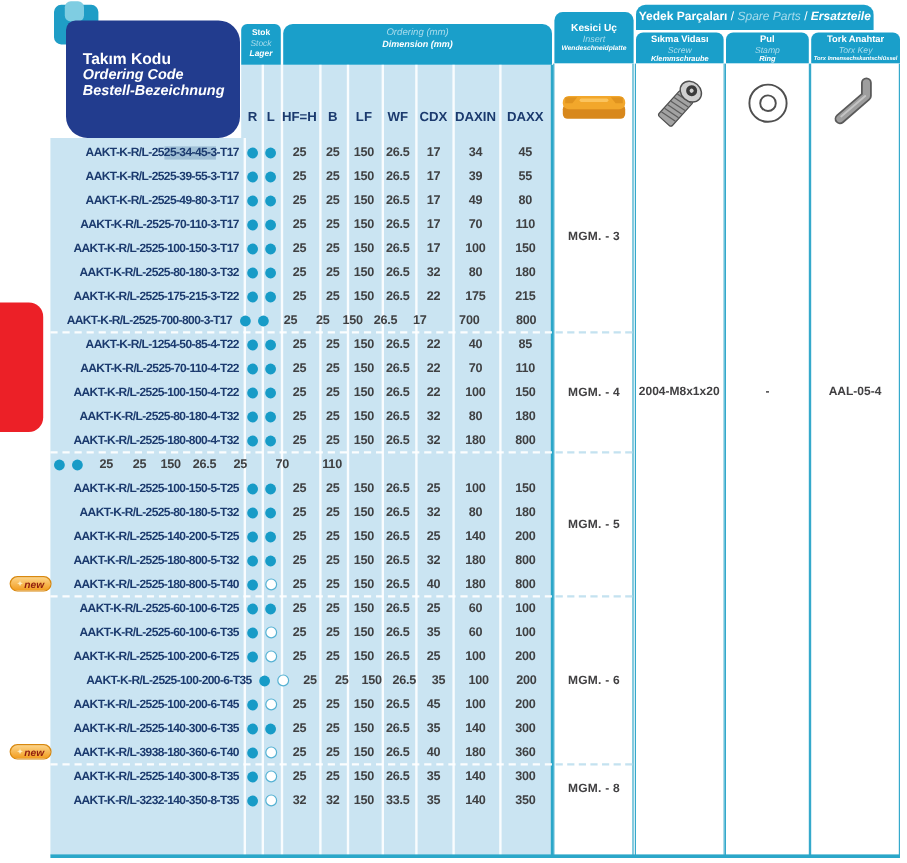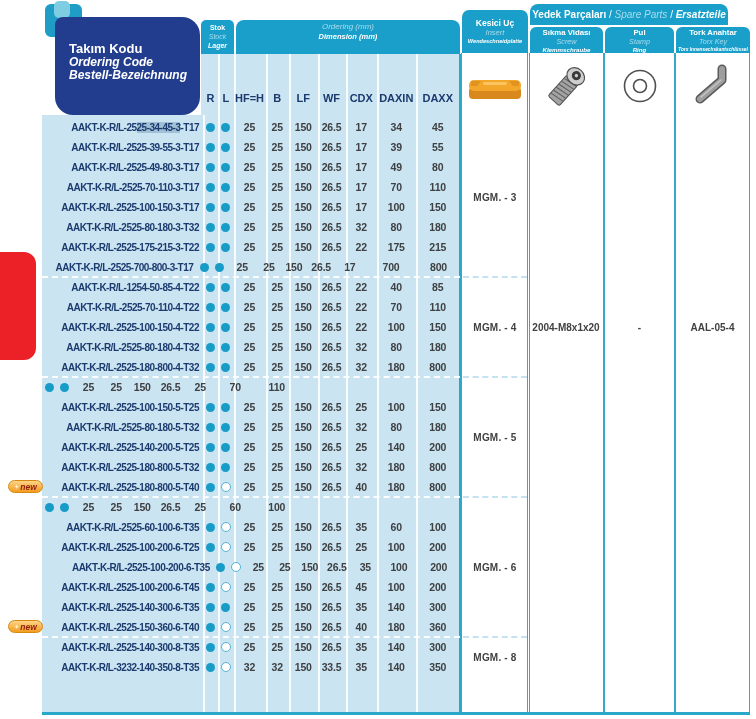--- a/index.html
+++ b/index.html
@@ -514,20 +514,21 @@
         <div class="cell num-cell" style="width: 28px;">26.5</div>
         <div class="cell num-cell" style="width: 31.5px;">40</div>
         <div class="cell num-cell" style="width: 38.5px;">180</div>
         <div class="cell num-cell" style="width: 44.5px;">800</div>
         <div class="new-badge">
           <span class="star">✦</span>
           <span>new</span>
         </div>
       </div>
       <div class="trow">
+        <div class="cell code-cell" style="width: 161px;">AAKT-K-R/L-2525-60-100-6-T25</div>
         <div class="cell" style="width: 15px;">
           <span class="dot filled"></span>
         </div>
         <div class="cell" style="width: 15.5px;">
           <span class="dot filled"></span>
         </div>
         <div class="cell num-cell" style="width: 32px;">25</div>
         <div class="cell num-cell" style="width: 23.5px;">25</div>
         <div class="cell num-cell" style="width: 28.5px;">150</div>
         <div class="cell num-cell" style="width: 28px;">26.5</div>
@@ -609,21 +610,21 @@
         </div>
         <div class="cell num-cell" style="width: 32px;">25</div>
         <div class="cell num-cell" style="width: 23.5px;">25</div>
         <div class="cell num-cell" style="width: 28.5px;">150</div>
         <div class="cell num-cell" style="width: 28px;">26.5</div>
         <div class="cell num-cell" style="width: 31.5px;">35</div>
         <div class="cell num-cell" style="width: 38.5px;">140</div>
         <div class="cell num-cell" style="width: 44.5px;">300</div>
       </div>
       <div class="trow">
-        <div class="cell code-cell" style="width: 161px;">AAKT-K-R/L-2525-150-360-6-T40</div>
+        <div class="cell code-cell" style="width: 161px;">AAKT-K-R/L-3938-180-360-6-T40</div>
         <div class="cell" style="width: 15px;">
           <span class="dot filled"></span>
         </div>
         <div class="cell" style="width: 15.5px;">
           <span class="dot open"></span>
         </div>
         <div class="cell num-cell" style="width: 32px;">25</div>
         <div class="cell num-cell" style="width: 23.5px;">25</div>
         <div class="cell num-cell" style="width: 28.5px;">150</div>
         <div class="cell num-cell" style="width: 28px;">26.5</div>

